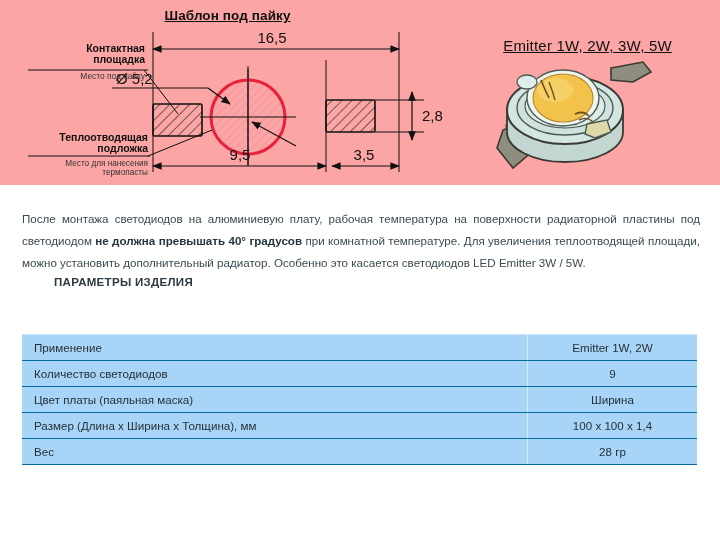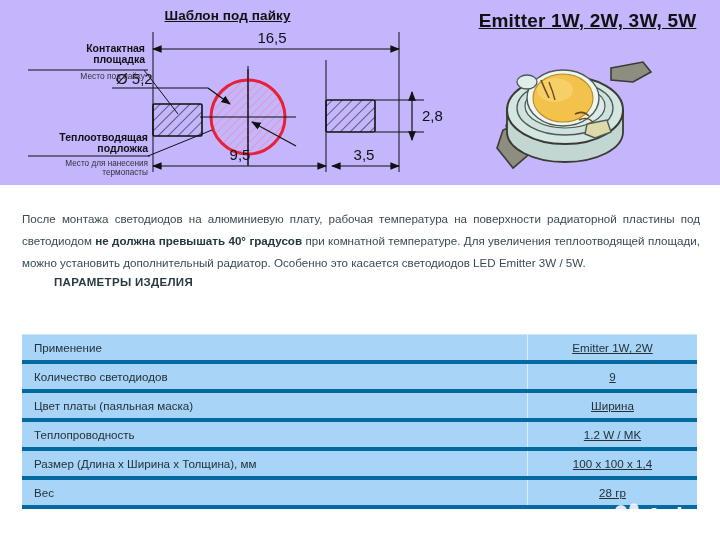--- a/index.html
+++ b/index.html
@@ -15,21 +15,21 @@
     font-family: "Liberation Sans", sans-serif;
     color: #2b2b2b;
     position: relative;
   }
 
   
   .top-band {
     position: relative;
     width: 720px;
     height: 185px;
-    background: #c4b5fd;
+    background: #fca5a5;
   }
 
   .drawing-panel {
     position: absolute;
     left: 0;
     top: 0;
     width: 455px;
     height: 185px;
   }
 
@@ -70,25 +70,26 @@
   }
   .photo-head .l1 {
     display: block;
     font-size: 13px;
     font-weight: bold;
     color: #111;
     letter-spacing: .2px;
   }
   .photo-head .l2 {
     display: inline-block;
-    font-size: 19px;
-    font-weight: bold;
+    font-size: 15px;
+    font-weight: normal;
     color: #111;
     text-decoration: underline;
     letter-spacing: .2px;
+    margin-top: 27px;
   }
 
   .photo-svg {
     position: absolute;
     left: 28px;
     top: 48px;
   }
 
   
   .body-copy {
@@ -125,36 +126,35 @@
     top: 334px;
     width: 675px;
     border-collapse: collapse;
     table-layout: fixed;
     background: #a8d5f7;
   }
   .spec-table td {
     height: 25px;
     font-size: 11.6px;
     color: #243038;
-    border-bottom: 4px solid #0369a1;
+    border-bottom: 1px solid #0369a1;
     padding: 0;
     vertical-align: middle;
   }
   .spec-table tr:first-child td {
     border-top: 1px solid #cbe6fa;
   }
   .spec-table td.k {
     width: 493px;
     padding-left: 12px;
     text-align: left;
     border-right: 1px solid #d8ecfb;
   }
   .spec-table td.v {
     text-align: center;
-    text-decoration: underline;
   }
 
   
   .watermark {
     position: absolute;
     left: 612px;
     top: 499px;
     width: 104px;
     height: 34px;
     pointer-events: none;
@@ -284,24 +284,20 @@
     </tr>
     <tr>
       <td class="k">Количество светодиодов</td>
       <td class="v">9</td>
     </tr>
     <tr>
       <td class="k">Цвет платы (паяльная маска)</td>
       <td class="v">Ширина</td>
     </tr>
     <tr>
-      <td class="k">Теплопроводность</td>
-      <td class="v">1.2 W / MK</td>
-    </tr>
-    <tr>
       <td class="k">Размер (Длина х Ширина х Толщина), мм</td>
       <td class="v">100 х 100 х 1,4</td>
     </tr>
     <tr>
       <td class="k">Вес</td>
       <td class="v">28 гр</td>
     </tr>
   </tbody>
 </table>
 

